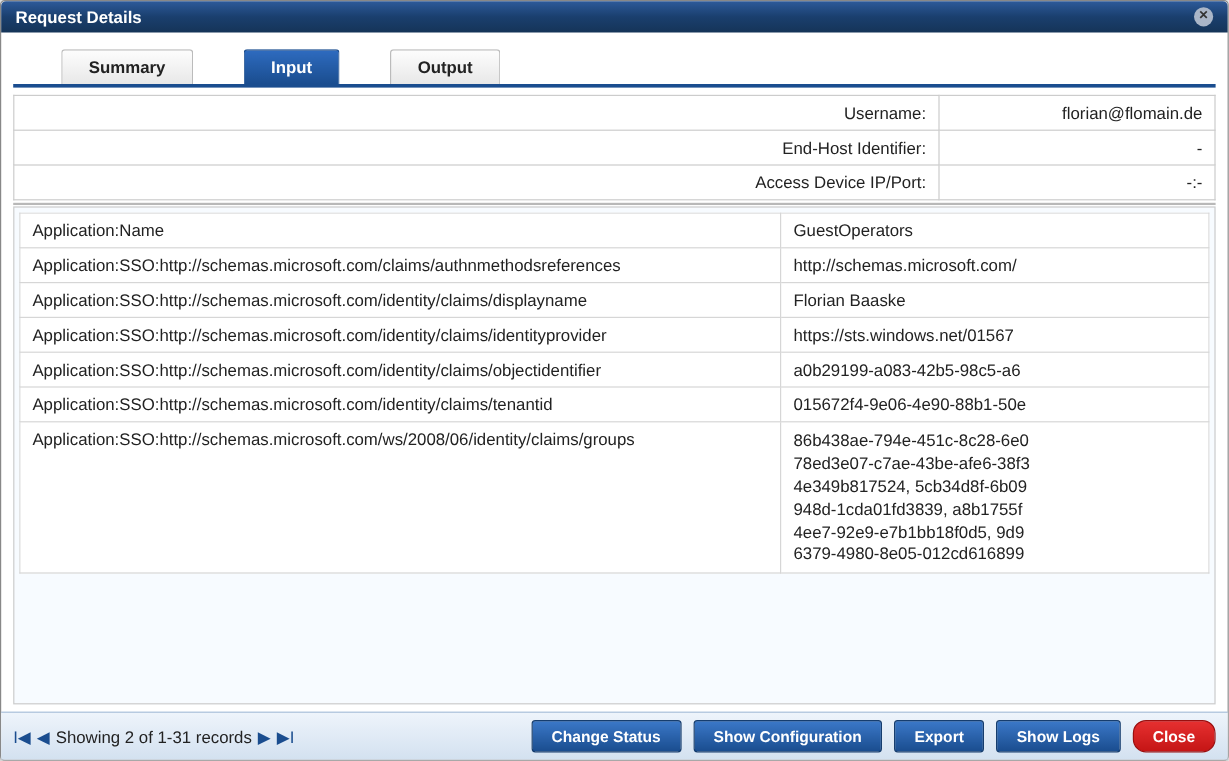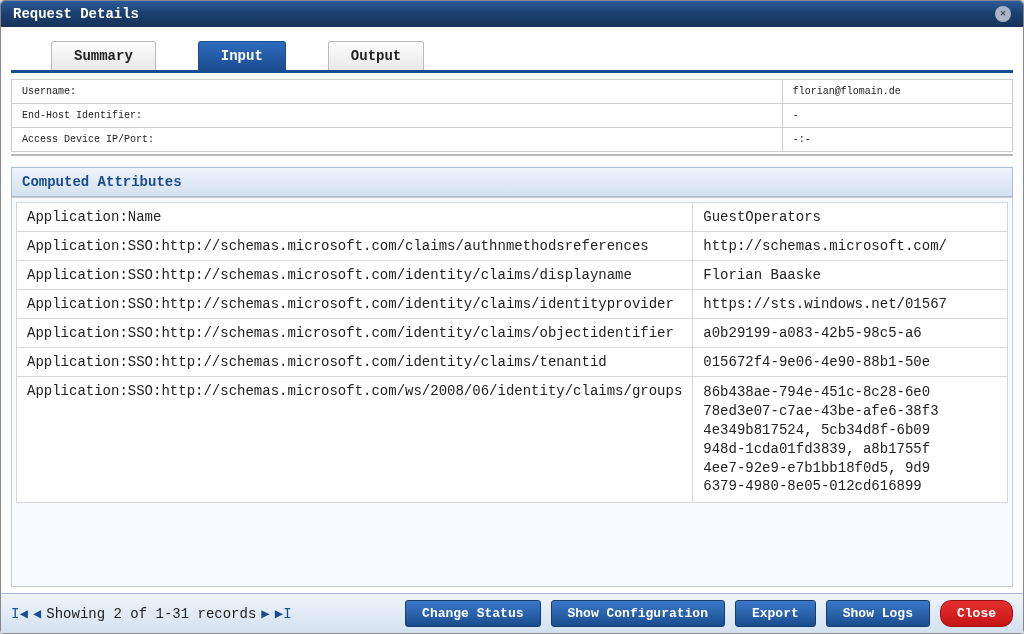--- a/index.html
+++ b/index.html
@@ -1,15 +1,15 @@
 <!DOCTYPE html>
 <html><head>
 <meta charset="utf-8">
 <style>
-  * { box-sizing: border-box; margin: 0; padding: 0; font-family: Liberation Mono, monospace; }
+  * { box-sizing: border-box; margin: 0; padding: 0; }
   body {
     font-family: Verdana, Arial, sans-serif;
     font-size: 13px;
     background: #f0f0f0;
     width: 1024px;
     height: 634px;
     overflow: hidden;
     position: relative;
   }
   .modal {
@@ -79,22 +79,23 @@
     border-color: #1a4d8f;
   }
   .info-table {
     width: 100%;
     border-collapse: collapse;
     margin-top: 4px;
   }
   .info-table td {
     border: 1px solid #ccc;
     padding: 6px 10px;
-    font-size: 10px;
+    font-size: 14px;
     color: #222;
+    text-align: right;
   }
   .info-table td.label { width: 77%; }
   .section-header {
     background: linear-gradient(to bottom, #eef4fb, #d3e1f0);
     border: 1px solid #a6bdd9;
     color: #1a4d8f;
     font-weight: bold;
     padding: 6px 10px;
     margin-top: 10px;
     font-size: 14px;
@@ -217,21 +218,20 @@
       </tr>
       <tr>
         <td class="label">Access Device IP/Port:</td>
         <td>-:-</td>
       </tr>
     </tbody>
       </table>
 
     <div class="sep-line"></div>
 
-    <div class="section-header">Computed Attributes</div>
 
     <div class="attr-box">
       <div class="attr-scroll">
         <table class="attr-table">
           <tbody>
               <tr id="row-0">
             <td class="key">Application:Name</td>
             <td class="val">GuestOperators</td>
           </tr>
           <tr id="row-1">

